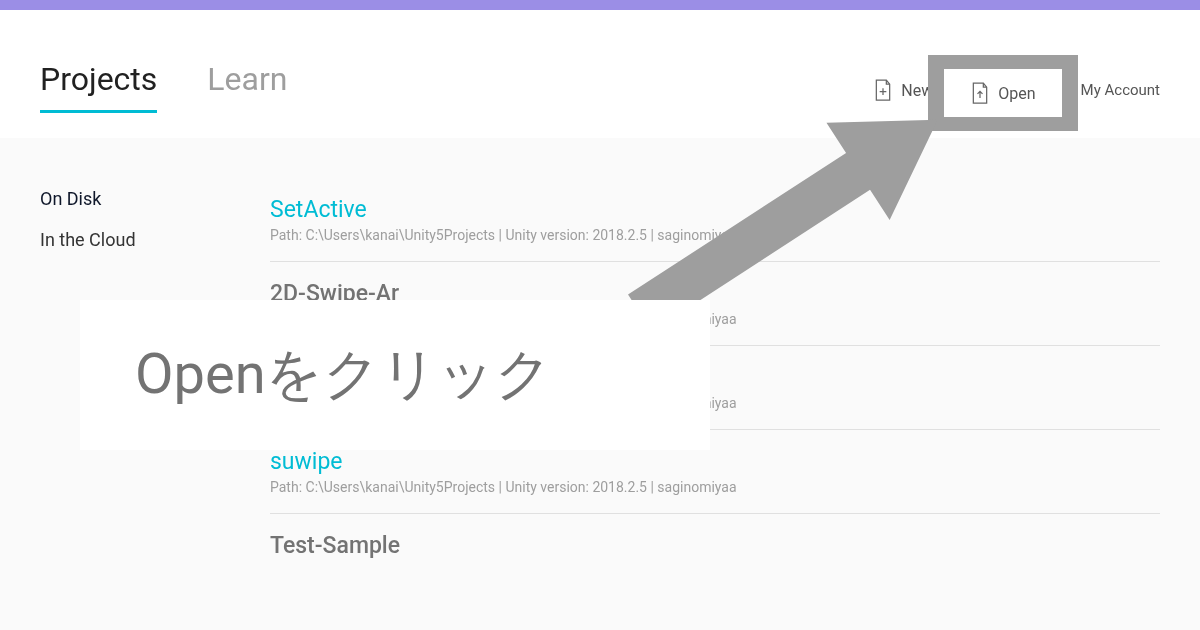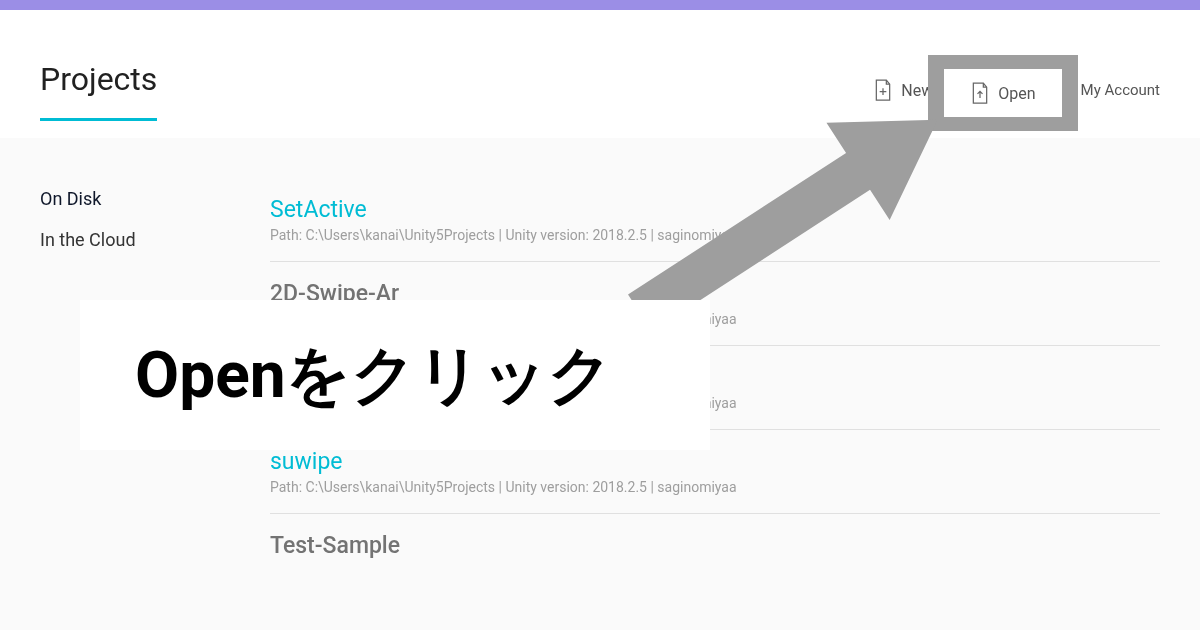--- a/index.html
+++ b/index.html
@@ -31,21 +31,21 @@
     .tabs {
       display: flex;
       gap: 50px;
       padding-top: 30px;
     }
     .tab {
       font-size: 32px;
       font-weight: 400;
       color: #9e9e9e;
       cursor: pointer;
-      padding-bottom: 20px;
+      padding-bottom: 12px;
     }
     .tab.active {
       color: #212121;
       border-bottom: 3px solid #00bcd4;
     }
     .header-actions {
       display: flex;
       align-items: center;
       gap: 8px;
       padding-top: 40px;
@@ -165,40 +165,41 @@
       left: 80px;
       width: 630px;
       height: 150px;
       background: #fff;
       display: flex;
       align-items: center;
       padding-left: 55px;
       z-index: 10;
     }
     .annotation-text {
-      font-size: 64px;
-      color: #000000;
-      font-weight: 700;
+      font-size: 56px;
+      color: #737373;
+      font-weight: 400;
     }
     .arrow {
       position: absolute;
       top: 98px;
       left: 595px;
       z-index: 8;
       pointer-events: none;
     }
   </style>
 </head>
 <body>
 
 <div class="top-bar"></div>
 
 <div class="header">
   <div class="tabs">
     <div class="tab active">Projects</div>
+    <div class="tab">Learn</div>
   </div>
   <div class="header-actions">
     <div class="action-btn">
       <svg viewBox="0 0 24 28" fill="none" stroke="#666" stroke-width="1.5">
         <path d="M4 2 L16 2 L20 7 L20 26 L4 26 Z"></path>
         <path d="M16 2 L16 7 L20 7"></path>
         <path d="M12 12 L12 20 M8 16 L16 16"></path>
       </svg>
       <span>New</span>
     </div>

